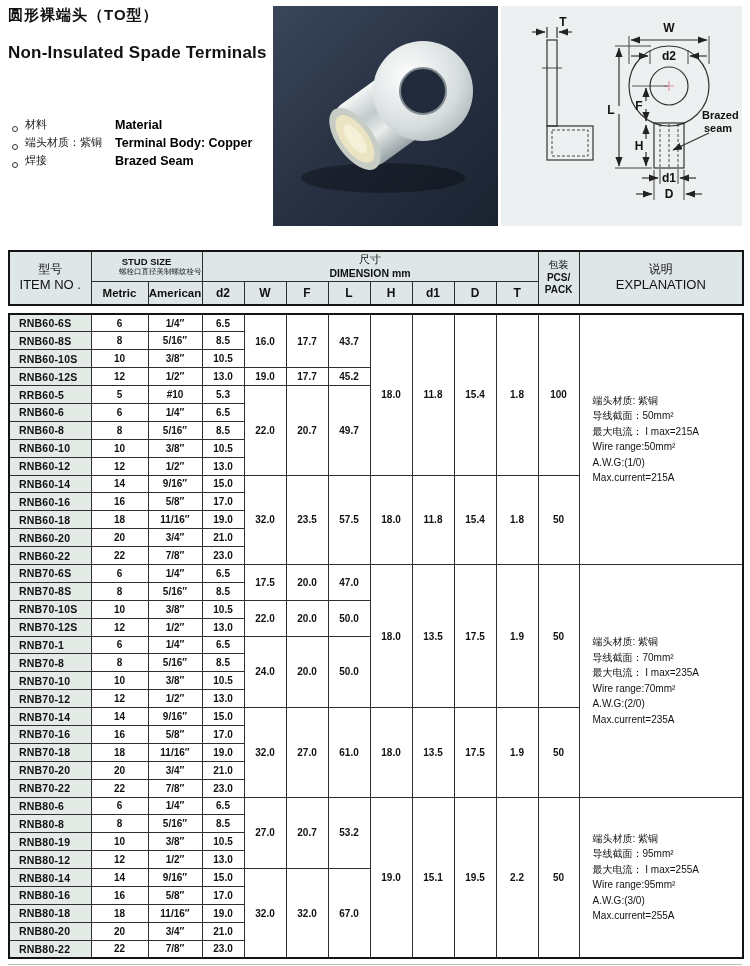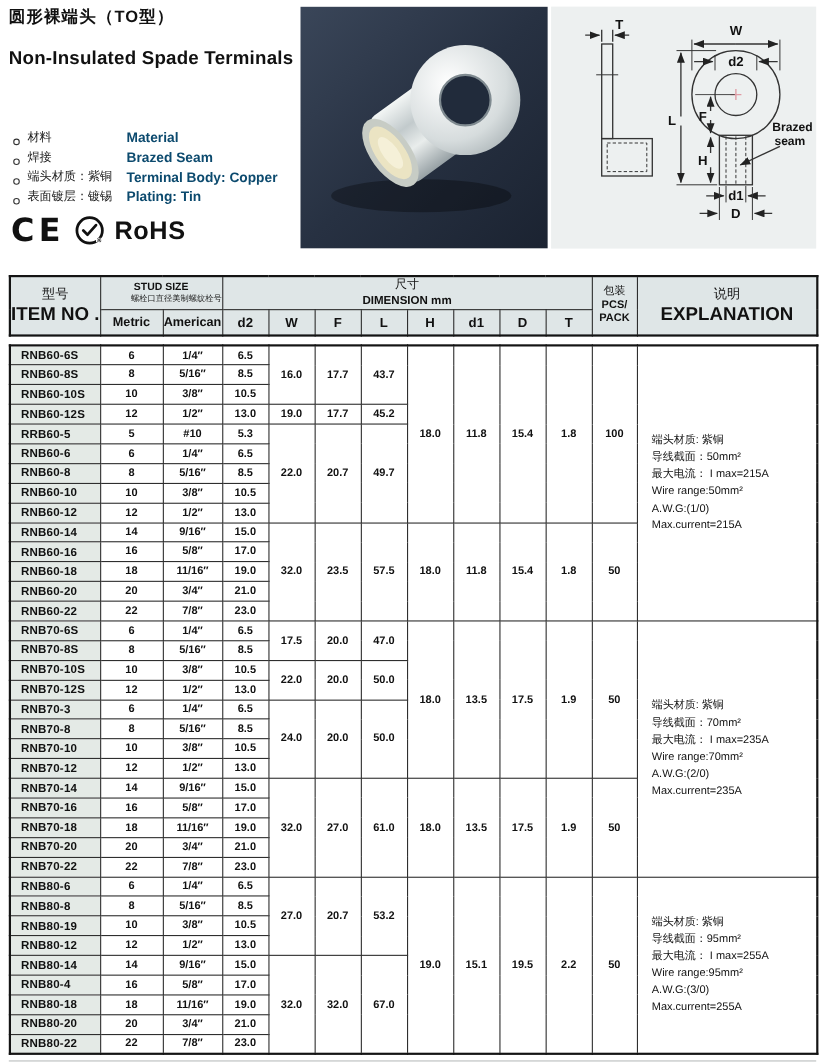--- a/index.html
+++ b/index.html
@@ -15,39 +15,39 @@
 
   
   .top { position:absolute; left:8px; top:6px; width:734px; height:226px; display:flex; }
   .intro { width:262px; position:relative; height:100%; }
   .title-zh { font-size:15px; font-weight:700; letter-spacing:1px; }
   .title-en { font-size:17px; font-weight:600; margin-top:18px; letter-spacing:0.2px; }
   .materials { position:absolute; top:112px; left:4px; width:254px; }
   .mat-row { display:flex; align-items:flex-end; margin-bottom:4px; height:14px; }
   .bullet { width:6px; height:6px; border:1.5px solid #333; border-radius:50%; margin-right:7px; flex:none; }
   .mat-zh { width:90px; font-size:11px; color:#222; }
-  .mat-en { font-size:12.5px; font-weight:700; color:#0c4a6e; }
+  .mat-en { font-size:12.5px; font-weight:700; color:#000000; }
   .logos { position:absolute; top:186px; left:2px; display:flex; align-items:center; gap:9px; height:34px; }
   .ce { font-size:29px; font-weight:700; letter-spacing:4px; font-family:"DejaVu Sans", sans-serif; }
   .certcircle { width:27px; height:27px; display:inline-block; }
   .rohs { font-size:23px; font-weight:700; letter-spacing:0.5px; }
 
   .photo { width:225px; height:220px; margin-left:3px; flex:none; }
   .diagram { width:241px; height:220px; margin-left:3px; background:#edf0f0; flex:none; }
   .photo svg, .diagram svg { display:block; width:100%; height:100%; }
 
   
   .tables { position:absolute; left:8px; top:250px; width:602px; }
   table { border-collapse:collapse; table-layout:fixed; width:734px; }
   th, td { border:1px solid #2e2e2e; text-align:center; vertical-align:middle; overflow:hidden; }
 
   .head-table { border:2px solid #141414; background:#dfe6e7; margin-bottom:7px; }
   .head-table th { font-weight:400; }
   .h-zh { font-size:12px; line-height:1.25; }
-  .h-en { font-size:17px; font-weight:700; line-height:1.25; }
+  .h-en { font-size:13px; font-weight:400; line-height:1.25; }
   .h-stud-en { font-size:9.5px; font-weight:700; line-height:1.2; }
   .h-stud-zh { display:flex; justify-content:flex-end; font-size:7.5px; color:#222; line-height:1.3; }
   .h-dim-zh { font-size:11px; line-height:1.2; }
   .h-dim-en { font-size:10.5px; font-weight:700; line-height:1.2; }
   .h-pack { font-size:10px; line-height:1.25; }
   .h-pack-en { font-size:10px; font-weight:700; line-height:1.25; }
   .row-group th { height:30px; }
   .row-sub th { height:24px; font-size:11.5px; font-weight:700; }
   .row-sub th.dimcol { font-size:12px; }
 
@@ -76,47 +76,30 @@
       <div class="title-en">Non-Insulated Spade Terminals</div>
 
       <div class="materials" id="materials">
           <div class="mat-row">
             <span class="bullet"></span>
             <span class="mat-zh">材料</span>
             <span class="mat-en">Material</span>
           </div>
           <div class="mat-row">
             <span class="bullet"></span>
-            <span class="mat-zh">焊接</span>
-            <span class="mat-en">Brazed Seam</span>
-          </div>
-          <div class="mat-row">
-            <span class="bullet"></span>
             <span class="mat-zh">端头材质：紫铜</span>
             <span class="mat-en">Terminal Body: Copper</span>
           </div>
           <div class="mat-row">
             <span class="bullet"></span>
-            <span class="mat-zh">表面镀层：镀锡</span>
-            <span class="mat-en">Plating: Tin</span>
+            <span class="mat-zh">焊接</span>
+            <span class="mat-en">Brazed Seam</span>
           </div>
         </div>
 
-      <div class="logos">
-        <span class="ce">CE</span>
-        <span class="certcircle">
-          <svg viewBox="0 0 28 28">
-            <circle cx="14" cy="14" r="12" fill="none" stroke="#111" stroke-width="2.6"></circle>
-            <path d="M8 14 l4 4 l8 -9" fill="none" stroke="#111" stroke-width="2.6" stroke-linecap="round" stroke-linejoin="round"></path>
-            <rect x="20" y="21" width="6" height="4" fill="#fff"></rect>
-            <text x="23" y="25" font-size="5" font-weight="bold" text-anchor="middle" fill="#111">※</text>
-          </svg>
-        </span>
-        <span class="rohs">RoHS</span>
-      </div>
     </div>
 
     <div class="photo">
       <svg viewBox="0 0 225 220">
         <defs>
           <linearGradient id="pbg" x1="0" y1="0" x2="1" y2="1">
             <stop offset="0" stop-color="#3a4659"></stop>
             <stop offset="0.5" stop-color="#273142"></stop>
             <stop offset="1" stop-color="#1b2331"></stop>
           </linearGradient>
@@ -460,21 +443,21 @@
             <td rowspan="2">20.0</td>
             <td rowspan="2">50.0</td>
           </tr>
           <tr>
             <td class="item">RNB70-12S</td>
             <td>12</td>
             <td>1/2″</td>
             <td>13.0</td>
           </tr>
           <tr>
-            <td class="item">RNB70-3</td>
+            <td class="item">RNB70-1</td>
             <td>6</td>
             <td>1/4″</td>
             <td>6.5</td>
             <td rowspan="4">24.0</td>
             <td rowspan="4">20.0</td>
             <td rowspan="4">50.0</td>
           </tr>
           <tr>
             <td class="item">RNB70-8</td>
             <td>8</td>
@@ -576,21 +559,21 @@
           <tr>
             <td class="item">RNB80-14</td>
             <td>14</td>
             <td>9/16″</td>
             <td>15.0</td>
             <td rowspan="5">32.0</td>
             <td rowspan="5">32.0</td>
             <td rowspan="5">67.0</td>
           </tr>
           <tr>
-            <td class="item">RNB80-4</td>
+            <td class="item">RNB80-16</td>
             <td>16</td>
             <td>5/8″</td>
             <td>17.0</td>
           </tr>
           <tr>
             <td class="item">RNB80-18</td>
             <td>18</td>
             <td>11/16″</td>
             <td>19.0</td>
           </tr>

